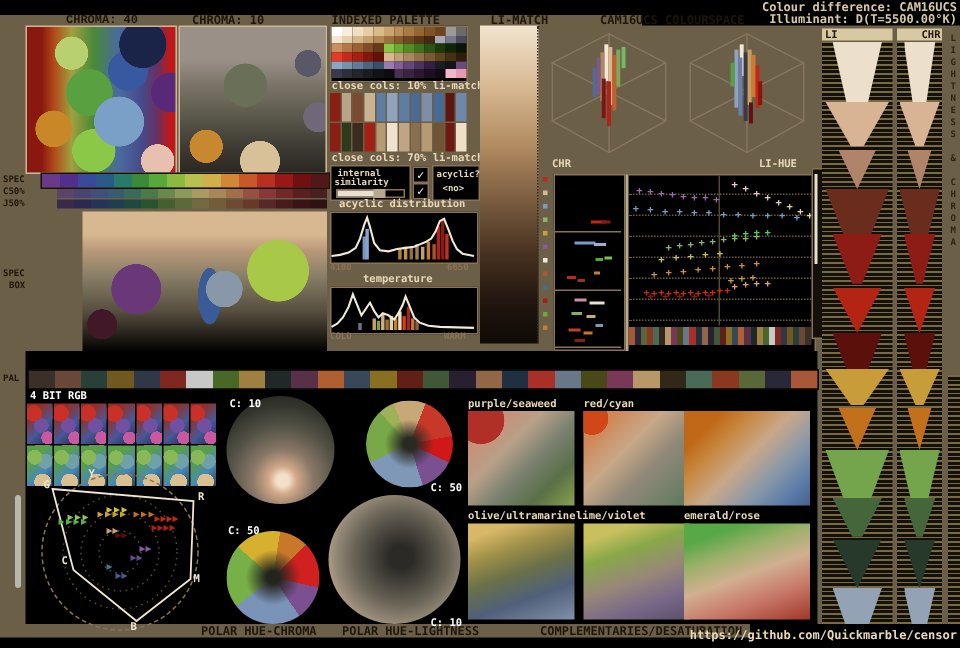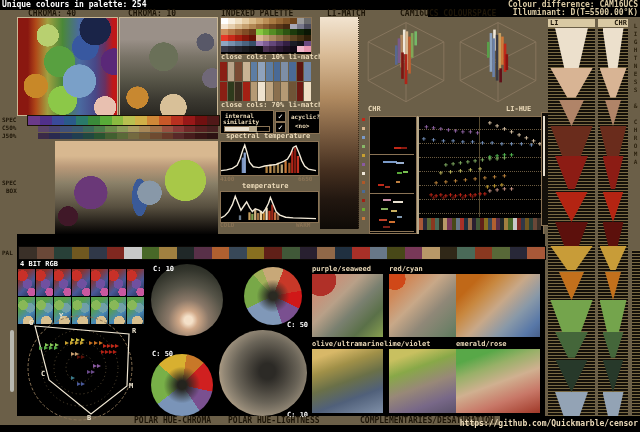--- a/index.html
+++ b/index.html
@@ -87,25 +87,24 @@
   .comp5{background:linear-gradient(160deg,#c8c060 0 14%,#88a848 32%,#988878 55%,#786888 78%,#585068 100%);}
   .comp6{background:linear-gradient(160deg,#58a848 0 16%,#98b068 32%,#d0b090 52%,#c87868 74%,#a03828 100%);}
 </style>
 </head>
 <body>
 
 <div id="app">
 
   <div class="panel" style="left:0;top:0;width:640px;height:10px;"></div>
   <div class="panel" style="left:428px;top:10px;width:212px;height:7px;"></div>
-  <div class="t white" style="left:2px;top:1px;">Unique colours in palette: 254</div>
   <div class="t gold" style="right:2px;top:1px;">Colour difference: CAM16UCS</div>
   <div class="t gold" style="right:2px;top:9px;">Illuminant: D(T=5500.00°K)</div>
 
-  <div class="t dark" style="left:28px;top:10px;">CHROMA: 40</div>
+  <div class="t dark" style="left:44px;top:10px;font-family:Liberation Mono, monospace;">CHROMA: 40</div>
   <div class="t dark" style="left:128px;top:10px;">CHROMA: 10</div>
   <div class="t dark" style="left:221px;top:10px;">INDEXED PALETTE</div>
   <div class="t dark" style="left:327px;top:10px;">LI-MATCH</div>
   <div class="t dark" style="left:400px;top:10px;">CAM16UCS COLOURSPACE</div>
 
   <div class="panel chroma40 beigeframe" style="left:17px;top:17px;width:99px;height:97px;"></div>
   <div class="panel chroma10 beigeframe" style="left:119px;top:17px;width:97px;height:97px;"></div>
 
   <div class="t6 dark t" style="left:2px;top:117px;">SPEC</div>
   <div class="t6 dark t" style="left:2px;top:125px;">C50%</div>
@@ -249,21 +248,21 @@
       <div style="position:absolute;left:24px;top:-1px;width:8px;height:6px;background:#b7a98c;"></div>
     </div>
   </div>
   <div class="chk" style="left:275px;top:111px;"><span>✓</span></div>
   <div class="chk" style="left:275px;top:122px;"><span>✓</span></div>
   <div class="panel bordered" style="left:288px;top:110px;width:30px;height:22px;">
     <div class="t6 cream t" style="left:2px;top:3px;">acyclic?</div>
     <div class="t6 cream t" style="left:6px;top:12px;">&lt;no&gt;</div>
   </div>
 
-  <div class="t7 cream t" style="left:226px;top:133px;">spectral temperature</div>
+  <div class="t7 cream t" style="left:226px;top:133px;">acyclic distribution</div>
   <div class="panel bordered" style="left:220px;top:141px;width:97px;height:33px;">
     <svg id="spec-svg" width="95" height="31" viewBox="0 0 100 40" preserveAspectRatio="none" style="left:0;top:0;">
         <rect x="21.8" y="20.2" width="2.4" height="19.8" fill="#7a93c0"></rect>
         <rect x="23.8" y="13.599999999999998" width="2.4" height="26.400000000000002" fill="#8aa3cc"></rect>
         <rect x="46.8" y="31.2" width="2.4" height="8.8" fill="#b08040"></rect>
         <rect x="50.8" y="29" width="2.4" height="11" fill="#c09050"></rect>
         <rect x="54.8" y="30.1" width="2.4" height="9.9" fill="#907040"></rect>
         <rect x="58.8" y="26.799999999999997" width="2.4" height="13.200000000000001" fill="#a08048"></rect>
         <rect x="62.8" y="29" width="2.4" height="11" fill="#b8a070"></rect>
         <rect x="66.8" y="24.599999999999998" width="2.4" height="15.400000000000002" fill="#c87838"></rect>

